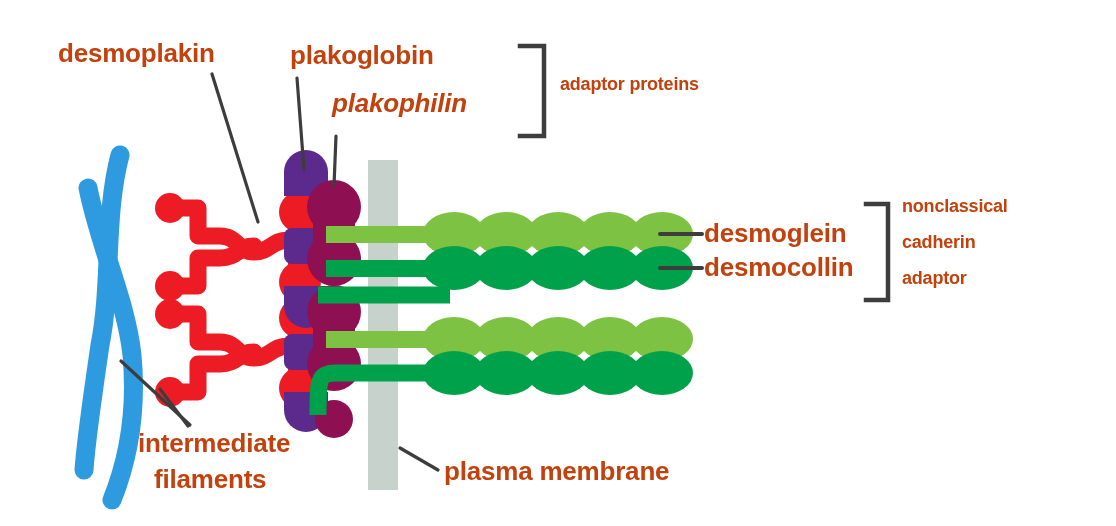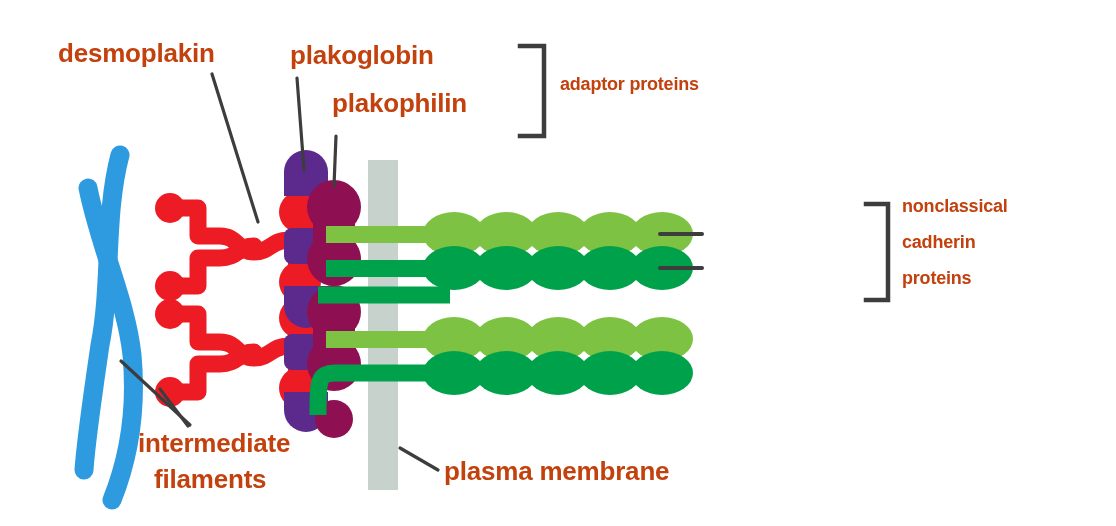--- a/index.html
+++ b/index.html
@@ -184,29 +184,31 @@
     <g stroke="#3d3d3d" stroke-width="4.5" fill="none" stroke-linecap="square" stroke-linejoin="miter">
       <path d="M 520,46 L 544,46 L 544,136 L 520,136"></path>
       <path d="M 866,204 L 888,204 L 888,300 L 866,300"></path>
     </g>
   </svg>
 
   <div class="lbl lbl-26" style="left:58px; top:38px;">desmoplakin</div>
 
   <div class="lbl lbl-26" style="left:290px; top:40px;text-align:center;">plakoglobin</div>
 
-  <div class="lbl lbl-26" style="left:332px; top:88px;">plakophilin</div>
+  <div class="lbl lbl-26" style="left:332px; top:88px;font-style:italic;">plakophilin</div>
 
   <div class="lbl lbl-25" style="left:560px; top:74px;">adaptor proteins</div>
 
-
+  <div class="lbl lbl-26" style="left:704px; top:218px;">desmoglein</div>
+
+  <div class="lbl lbl-26" style="left:704px; top:252px;">desmocollin</div>
 
   <div class="lbl lbl-25" style="left:902px; top:232px;">cadherin</div>
   <div class="lbl lbl-25" style="left:902px; top:196px;">nonclassical</div>
-  <div class="lbl lbl-25" style="left:902px; top:268px;">proteins</div>
+  <div class="lbl lbl-25" style="left:902px; top:268px;">adaptor</div>
 
   <div class="lbl lbl-26" style="left:138px; top:428px;">intermediate</div>
   <div class="lbl lbl-26" style="left:154px; top:464px;">filaments</div>
 
   <div class="lbl lbl-26" style="left:444px; top:456px;">plasma membrane</div>
 
 
 </div>
 
 </body></html>

